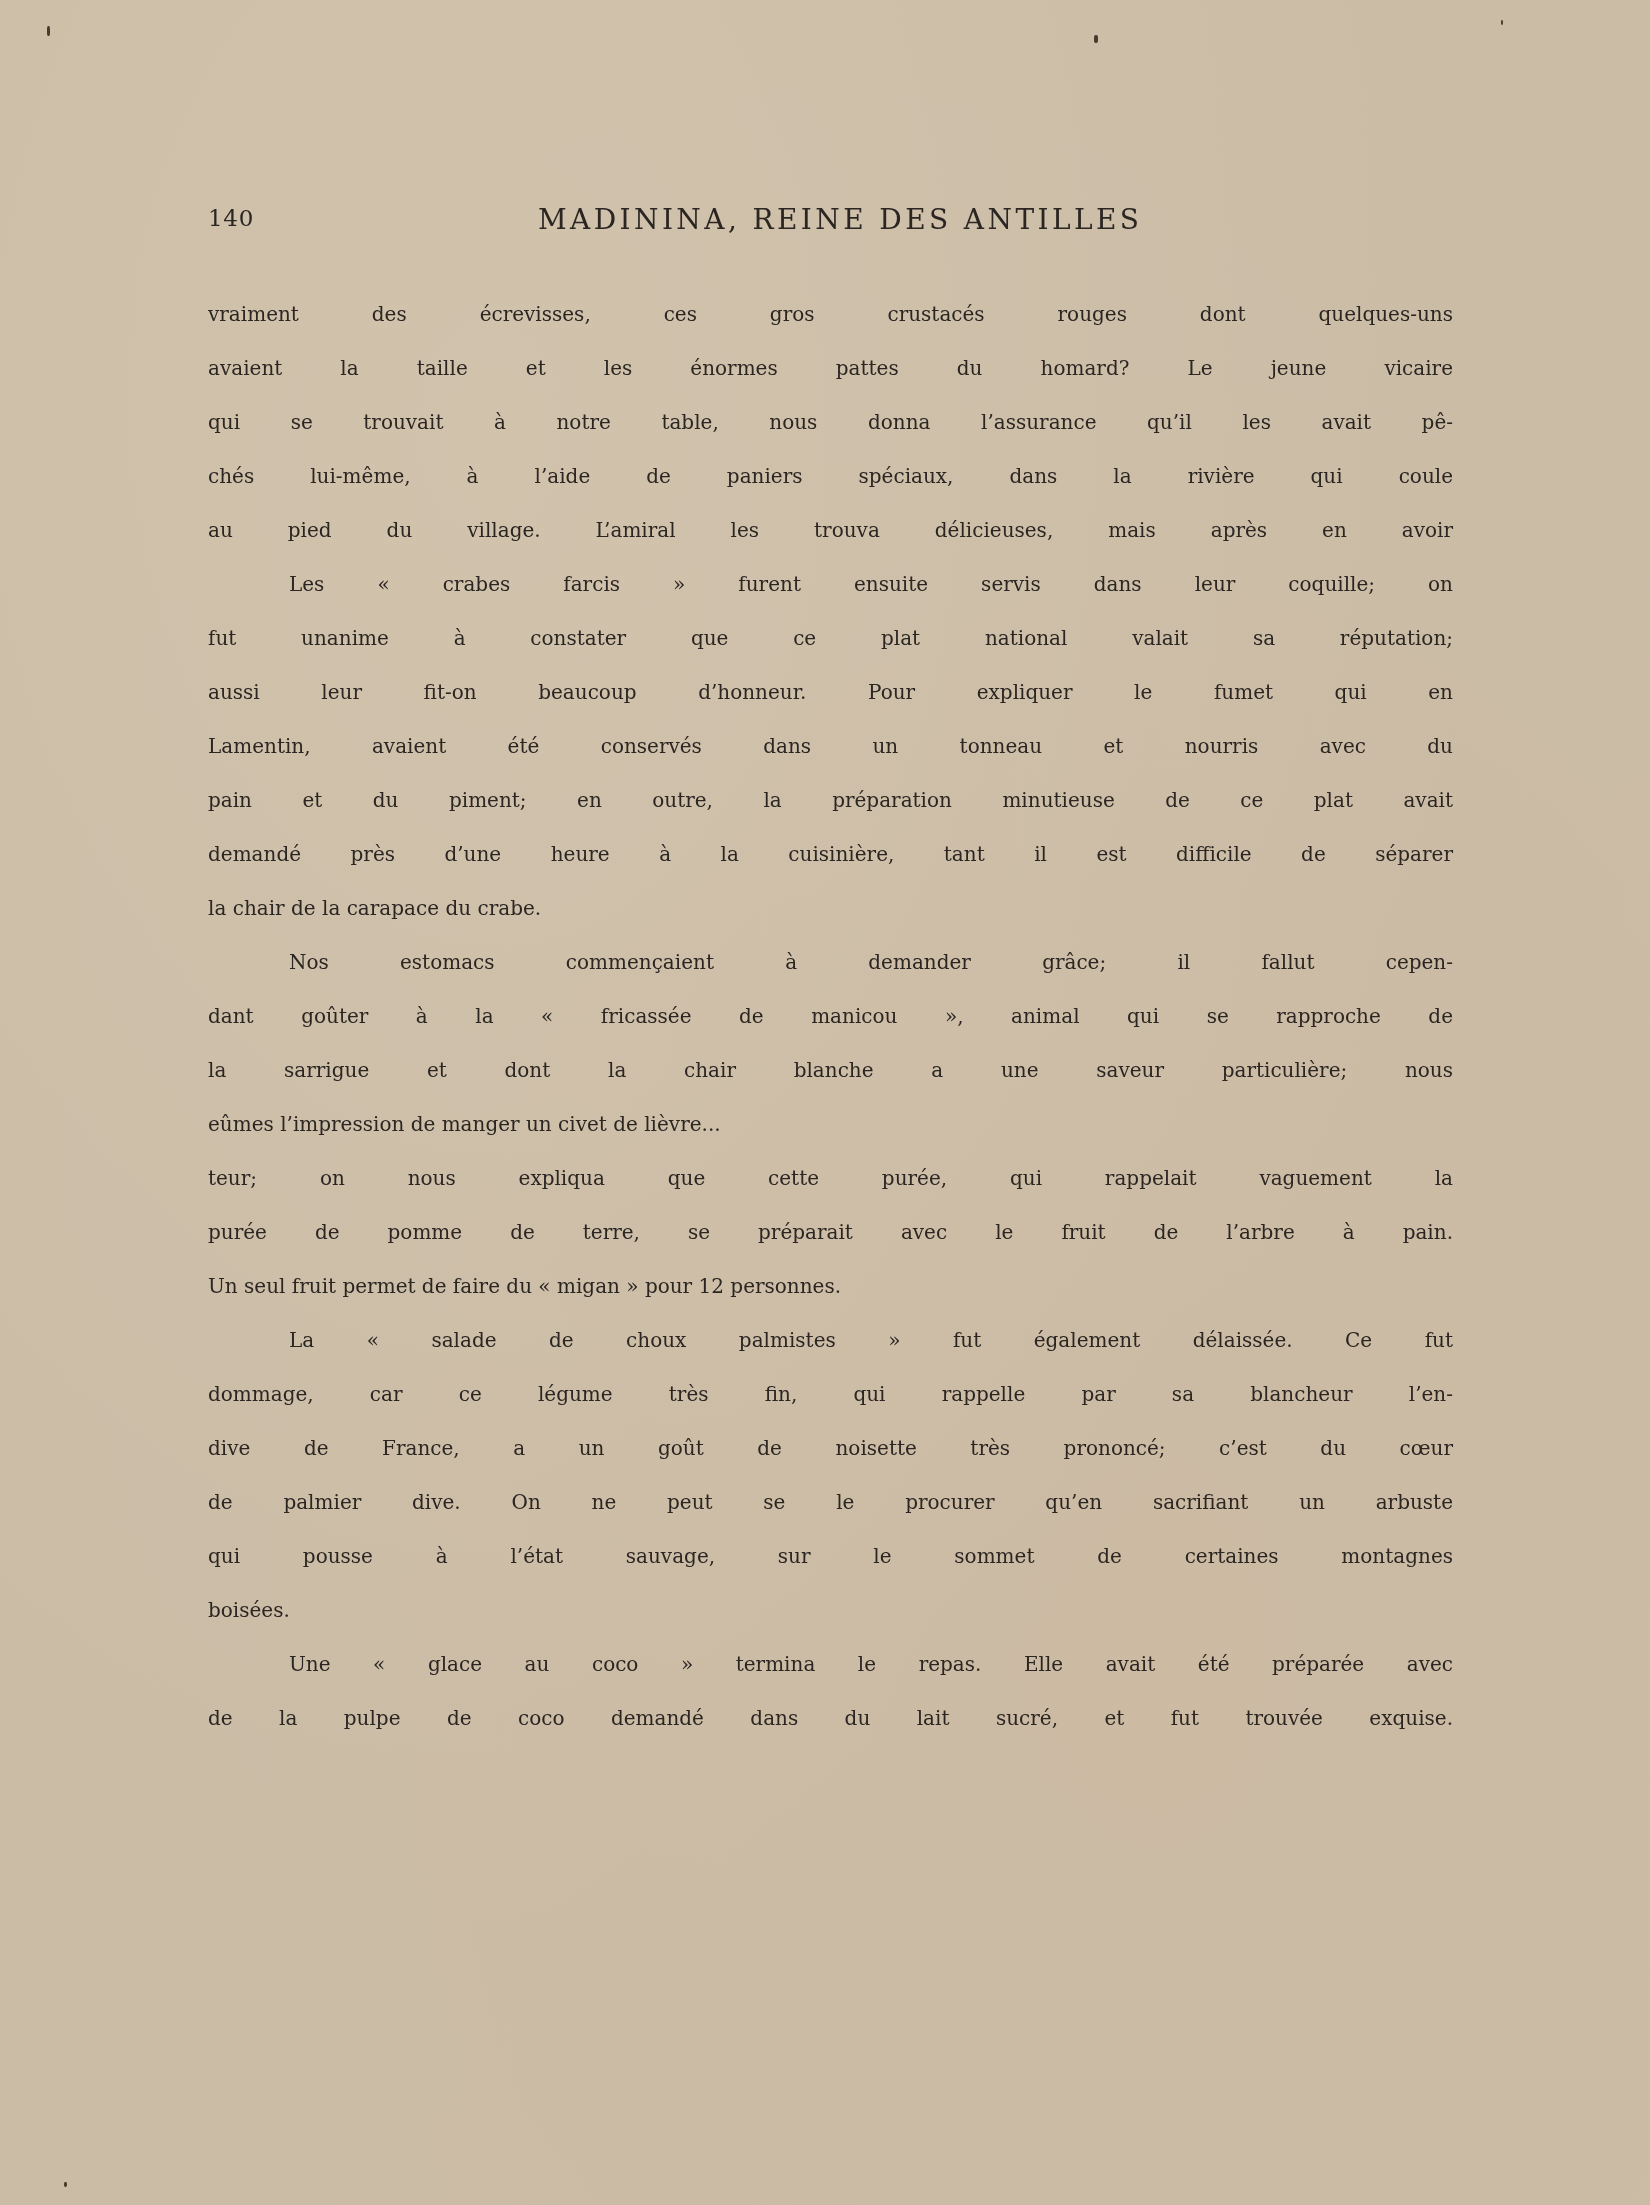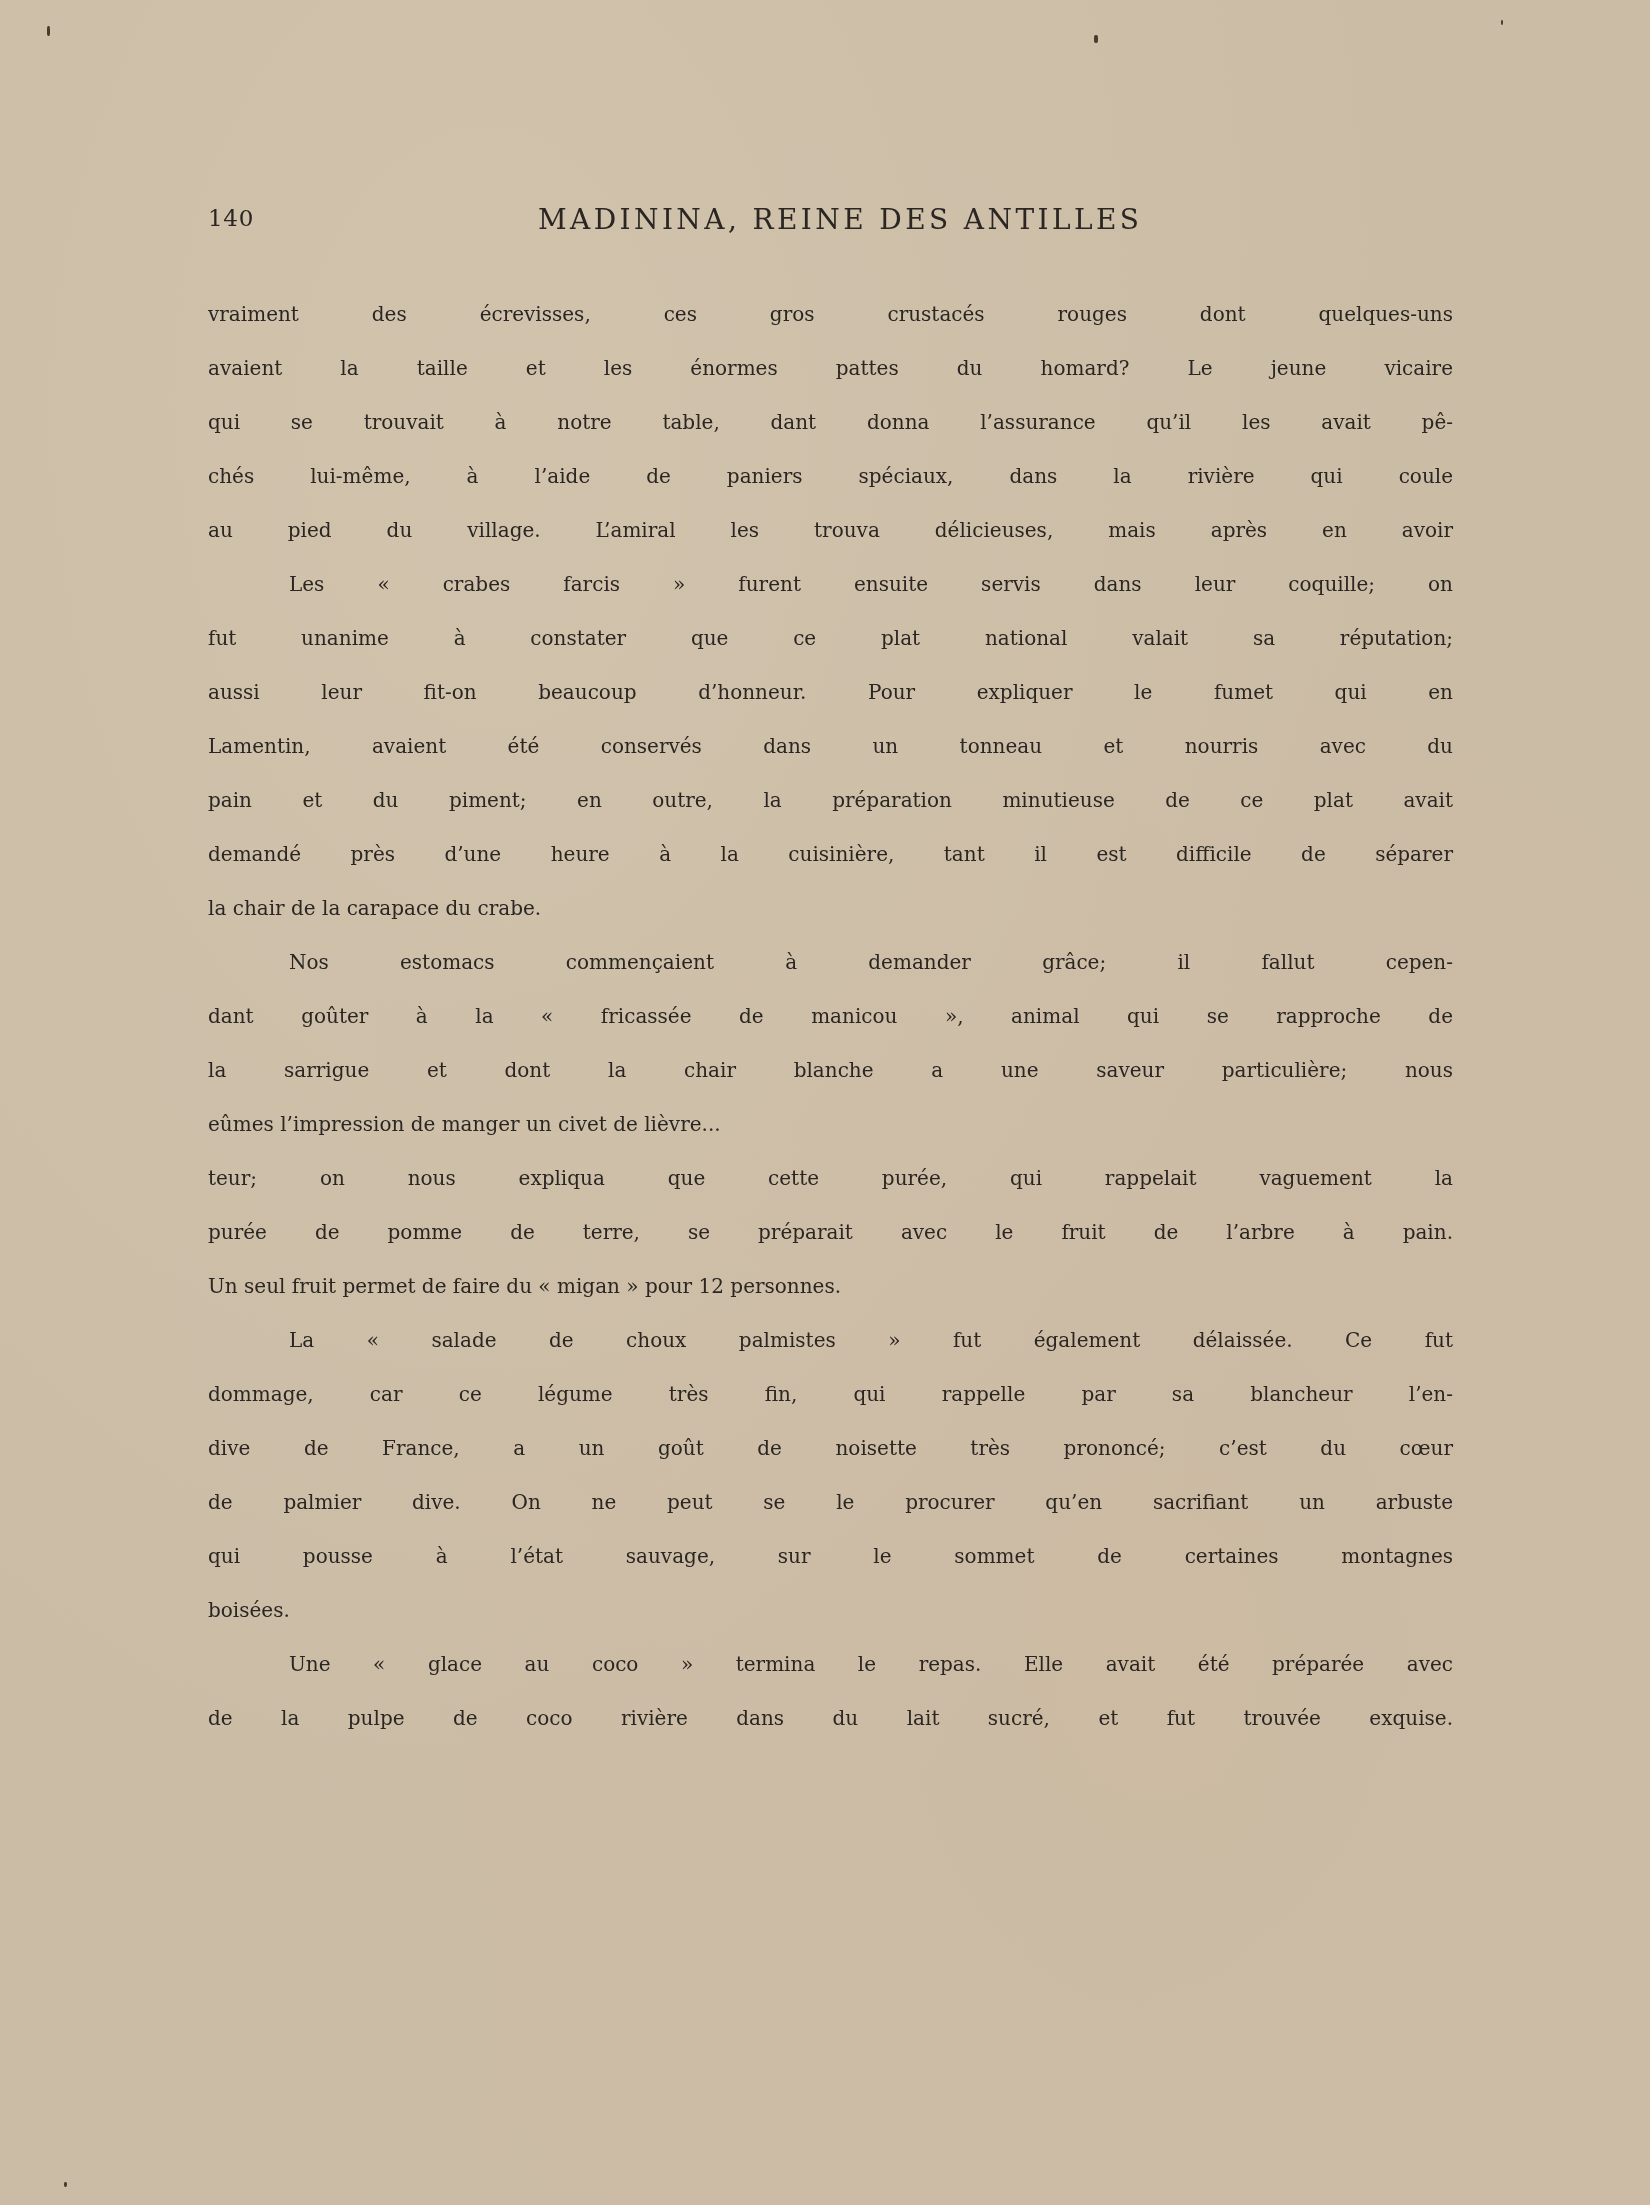--- a/index.html
+++ b/index.html
@@ -79,21 +79,21 @@
 <div class="speck" style="left:64px; top:2182px; width:2.7px; height:5.4px;"></div>
 
 <div class="header">
   <span class="page-number">140</span>
   <span class="running-title">MADININA, REINE DES ANTILLES</span>
 </div>
 
 <div class="body-text" id="body-text">
     <span class="line">vraiment des écrevisses, ces gros crustacés rouges dont quelques-uns</span>
     <span class="line">avaient la taille et les énormes pattes du homard? Le jeune vicaire</span>
-    <span class="line">qui se trouvait à notre table, dant donna l’assurance qu’il les avait pê-</span>
+    <span class="line">qui se trouvait à notre table, nous donna l’assurance qu’il les avait pê-</span>
     <span class="line">chés lui-même, à l’aide de paniers spéciaux, dans la rivière qui coule</span>
     <span class="line">au pied du village. L’amiral les trouva délicieuses, mais après en avoir</span>
     <span class="line indent">Les « crabes farcis » furent ensuite servis dans leur coquille; on</span>
     <span class="line">fut unanime à constater que ce plat national valait sa réputation;</span>
     <span class="line">aussi leur fit-on beaucoup d’honneur. Pour expliquer le fumet qui en</span>
     <span class="line">Lamentin, avaient été conservés dans un tonneau et nourris avec du</span>
     <span class="line">pain et du piment; en outre, la préparation minutieuse de ce plat avait</span>
     <span class="line">demandé près d’une heure à la cuisinière, tant il est difficile de séparer</span>
     <span class="line last">la chair de la carapace du crabe.</span>
     <span class="line indent">Nos estomacs commençaient à demander grâce; il fallut cepen-</span>
@@ -103,15 +103,15 @@
     <span class="line">teur; on nous expliqua que cette purée, qui rappelait vaguement la</span>
     <span class="line">purée de pomme de terre, se préparait avec le fruit de l’arbre à pain.</span>
     <span class="line last">Un seul fruit permet de faire du « migan » pour 12 personnes.</span>
     <span class="line indent">La « salade de choux palmistes » fut également délaissée. Ce fut</span>
     <span class="line">dommage, car ce légume très fin, qui rappelle par sa blancheur l’en-</span>
     <span class="line">dive de France, a un goût de noisette très prononcé; c’est du cœur</span>
     <span class="line">de palmier dive. On ne peut se le procurer qu’en sacrifiant un arbuste</span>
     <span class="line">qui pousse à l’état sauvage, sur le sommet de certaines montagnes</span>
     <span class="line last">boisées.</span>
     <span class="line indent">Une « glace au coco » termina le repas. Elle avait été préparée avec</span>
-    <span class="line">de la pulpe de coco rivière dans du lait sucré, et fut trouvée exquise.</span>
+    <span class="line">de la pulpe de coco demandé dans du lait sucré, et fut trouvée exquise.</span>
   </div>
 
 
 </body></html>

